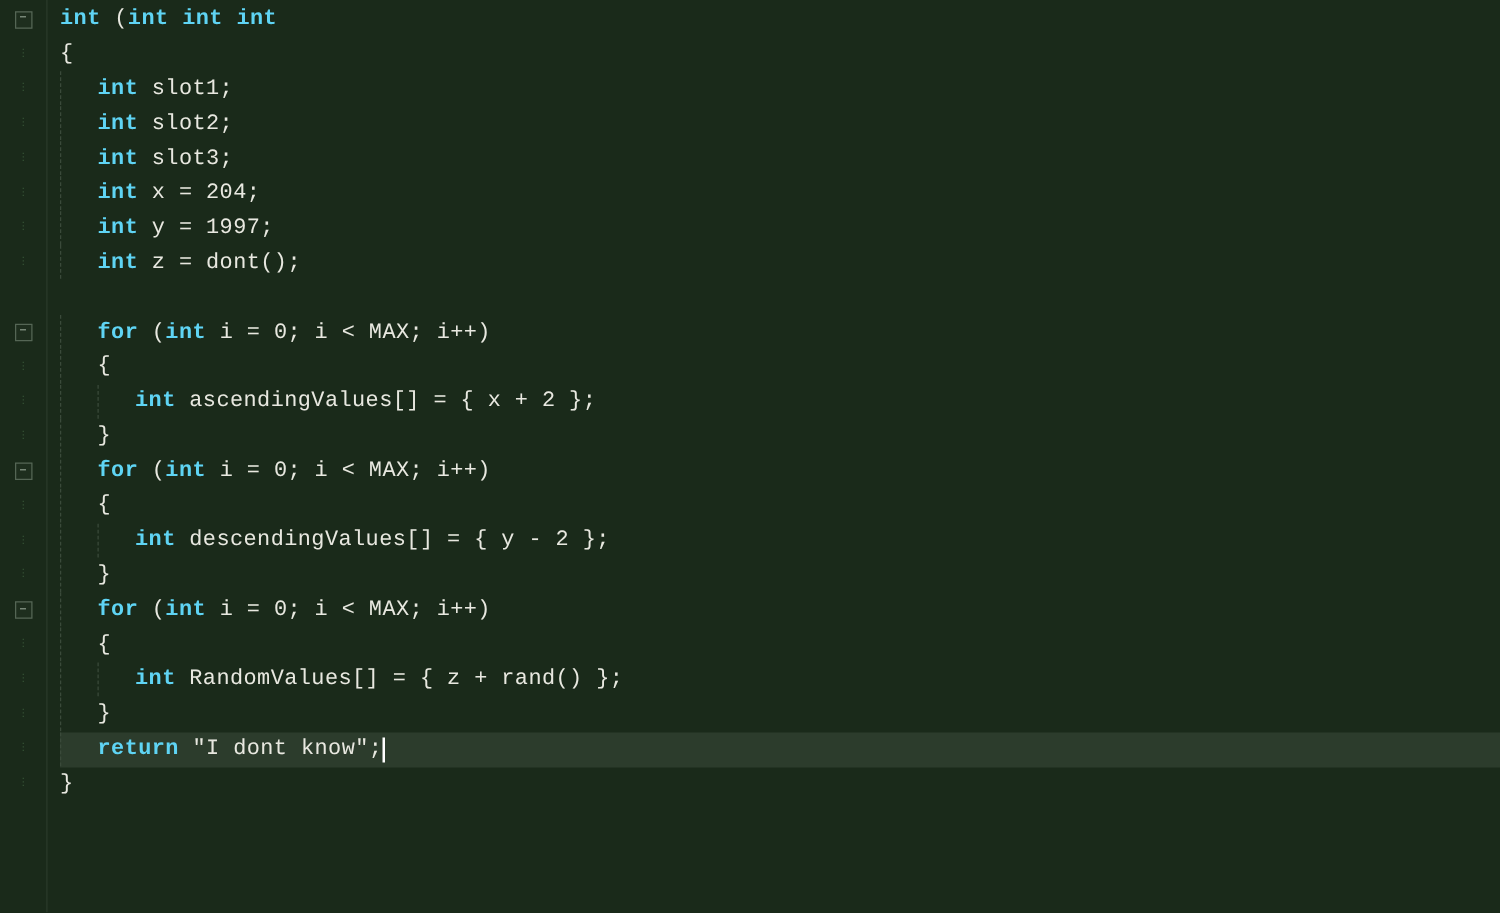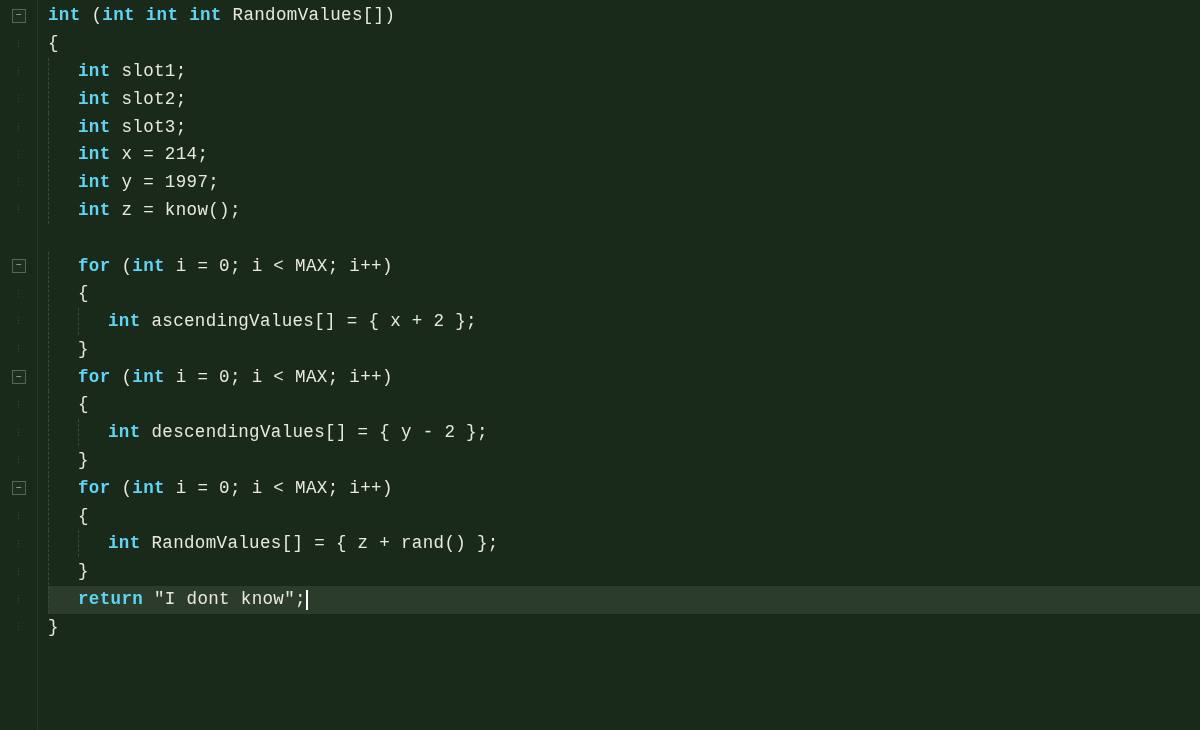--- a/index.html
+++ b/index.html
@@ -149,28 +149,28 @@
       </div>
       <div class="gutter-item" style="color: rgb(85, 102, 85); font-size: 10px;">
         <span style="color:#3a5a3a;font-size:8px;">⋮</span>
       </div>
       <div class="gutter-item" style="color: rgb(85, 102, 85); font-size: 10px;">
         <span style="color:#3a5a3a;font-size:8px;">⋮</span>
       </div>
     </div>
   <div class="code-area">
 
-  <div class="code-line"><span class="kw">int </span><span class="plain">(</span><span class="kw">int </span><span class="kw">int </span><span class="kw">int </span><span class="plain">RandomValues[])</span></div>
+  <div class="code-line"><span class="kw">int </span><span class="plain">(</span><span class="kw">int </span><span class="kw">int </span><span class="kw">int </span></div>
       <div class="code-line"><span class="plain">{</span></div>
       <div class="code-line"><span style="display: inline-block; width: 30px; min-width: 30px;"><span style="display: inline-block; width: 30px; border-left: 1px dashed rgb(58, 74, 58); height: 27px; vertical-align: middle;"></span></span><span class="kw">int </span><span class="plain">slot1;</span></div>
       <div class="code-line"><span style="display: inline-block; width: 30px; min-width: 30px;"><span style="display: inline-block; width: 30px; border-left: 1px dashed rgb(58, 74, 58); height: 27px; vertical-align: middle;"></span></span><span class="kw">int </span><span class="plain">slot2;</span></div>
       <div class="code-line"><span style="display: inline-block; width: 30px; min-width: 30px;"><span style="display: inline-block; width: 30px; border-left: 1px dashed rgb(58, 74, 58); height: 27px; vertical-align: middle;"></span></span><span class="kw">int </span><span class="plain">slot3;</span></div>
-      <div class="code-line"><span style="display: inline-block; width: 30px; min-width: 30px;"><span style="display: inline-block; width: 30px; border-left: 1px dashed rgb(58, 74, 58); height: 27px; vertical-align: middle;"></span></span><span class="kw">int </span><span class="plain">x = 214;</span></div>
+      <div class="code-line"><span style="display: inline-block; width: 30px; min-width: 30px;"><span style="display: inline-block; width: 30px; border-left: 1px dashed rgb(58, 74, 58); height: 27px; vertical-align: middle;"></span></span><span class="kw">int </span><span class="plain">x = 204;</span></div>
       <div class="code-line"><span style="display: inline-block; width: 30px; min-width: 30px;"><span style="display: inline-block; width: 30px; border-left: 1px dashed rgb(58, 74, 58); height: 27px; vertical-align: middle;"></span></span><span class="kw">int </span><span class="plain">y = 1997;</span></div>
-      <div class="code-line"><span style="display: inline-block; width: 30px; min-width: 30px;"><span style="display: inline-block; width: 30px; border-left: 1px dashed rgb(58, 74, 58); height: 27px; vertical-align: middle;"></span></span><span class="kw">int </span><span class="plain">z = know();</span></div>
+      <div class="code-line"><span style="display: inline-block; width: 30px; min-width: 30px;"><span style="display: inline-block; width: 30px; border-left: 1px dashed rgb(58, 74, 58); height: 27px; vertical-align: middle;"></span></span><span class="kw">int </span><span class="plain">z = dont();</span></div>
       <div class="code-line"></div>
       <div class="code-line"><span style="display: inline-block; width: 30px; min-width: 30px;"><span style="display: inline-block; width: 30px; border-left: 1px dashed rgb(58, 74, 58); height: 27px; vertical-align: middle;"></span></span><span class="kw">for </span><span class="plain">(</span><span class="kw">int </span><span class="plain">i = 0; i &lt; MAX; i++)</span></div>
       <div class="code-line"><span style="display: inline-block; width: 30px; min-width: 30px;"><span style="display: inline-block; width: 30px; border-left: 1px dashed rgb(58, 74, 58); height: 27px; vertical-align: middle;"></span></span><span class="plain">{</span></div>
       <div class="code-line"><span style="display: inline-block; width: 60px; min-width: 60px;"><span style="display: inline-block; width: 30px; border-left: 1px dashed rgb(58, 74, 58); height: 27px; vertical-align: middle;"></span><span style="display: inline-block; width: 30px; border-left: 1px dashed rgb(58, 74, 58); height: 27px; vertical-align: middle;"></span></span><span class="kw">int </span><span class="plain">ascendingValues[] = { x + 2 };</span></div>
       <div class="code-line"><span style="display: inline-block; width: 30px; min-width: 30px;"><span style="display: inline-block; width: 30px; border-left: 1px dashed rgb(58, 74, 58); height: 27px; vertical-align: middle;"></span></span><span class="plain">}</span></div>
       <div class="code-line"><span style="display: inline-block; width: 30px; min-width: 30px;"><span style="display: inline-block; width: 30px; border-left: 1px dashed rgb(58, 74, 58); height: 27px; vertical-align: middle;"></span></span><span class="kw">for </span><span class="plain">(</span><span class="kw">int </span><span class="plain">i = 0; i &lt; MAX; i++)</span></div>
       <div class="code-line"><span style="display: inline-block; width: 30px; min-width: 30px;"><span style="display: inline-block; width: 30px; border-left: 1px dashed rgb(58, 74, 58); height: 27px; vertical-align: middle;"></span></span><span class="plain">{</span></div>
       <div class="code-line"><span style="display: inline-block; width: 60px; min-width: 60px;"><span style="display: inline-block; width: 30px; border-left: 1px dashed rgb(58, 74, 58); height: 27px; vertical-align: middle;"></span><span style="display: inline-block; width: 30px; border-left: 1px dashed rgb(58, 74, 58); height: 27px; vertical-align: middle;"></span></span><span class="kw">int </span><span class="plain">descendingValues[] = { y - 2 };</span></div>
       <div class="code-line"><span style="display: inline-block; width: 30px; min-width: 30px;"><span style="display: inline-block; width: 30px; border-left: 1px dashed rgb(58, 74, 58); height: 27px; vertical-align: middle;"></span></span><span class="plain">}</span></div>
       <div class="code-line"><span style="display: inline-block; width: 30px; min-width: 30px;"><span style="display: inline-block; width: 30px; border-left: 1px dashed rgb(58, 74, 58); height: 27px; vertical-align: middle;"></span></span><span class="kw">for </span><span class="plain">(</span><span class="kw">int </span><span class="plain">i = 0; i &lt; MAX; i++)</span></div>

